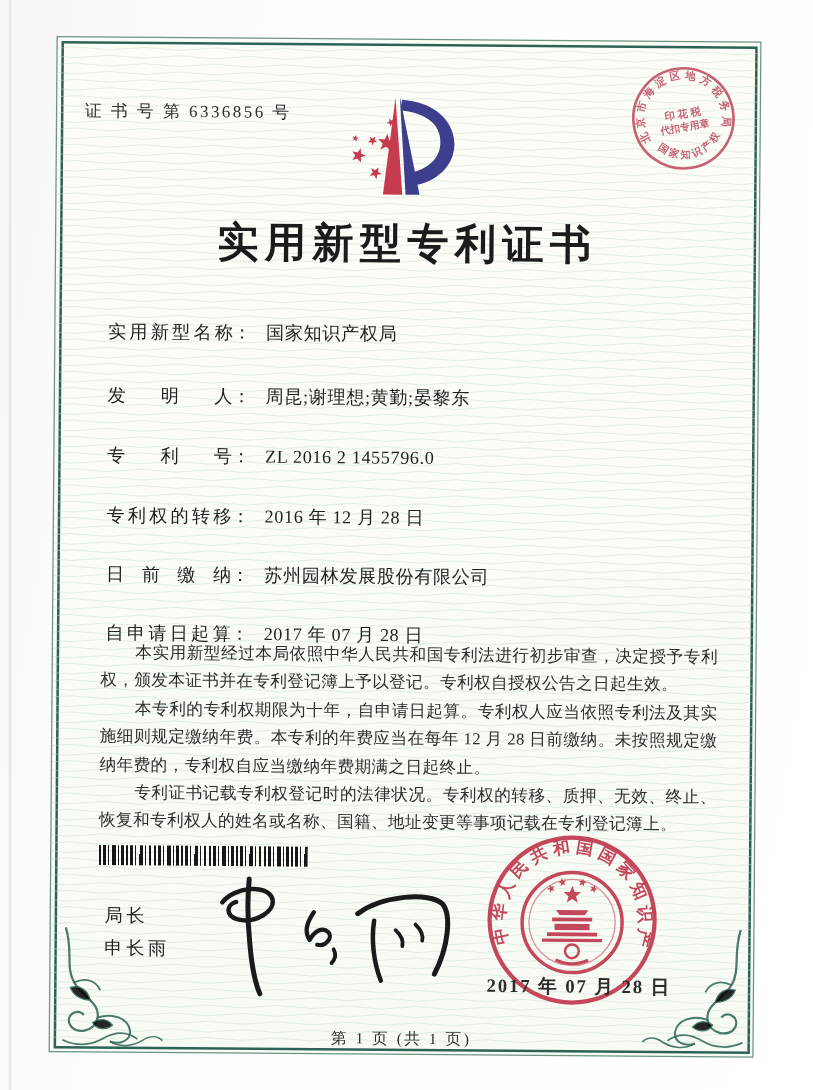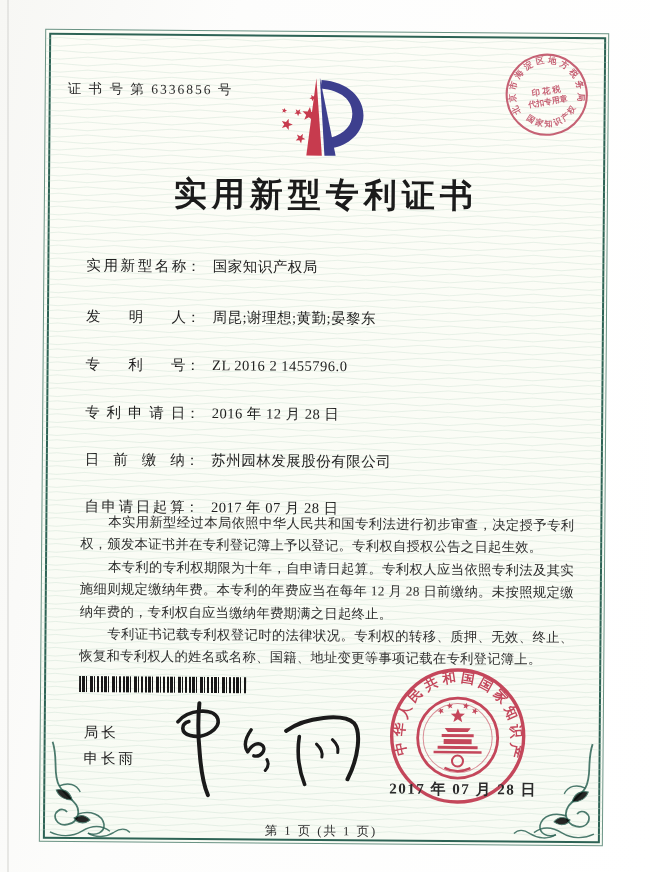--- a/index.html
+++ b/index.html
@@ -32,21 +32,21 @@
   .bodytext p{margin:0;font-size:13.3px;line-height:22.4px;letter-spacing:.3px;
     text-align:justify;text-indent:2.1em;color:#2e2e2e;}
   .barcode{position:absolute;left:38px;top:646px;width:167px;height:16px;
     background:repeating-linear-gradient(90deg,
       #171717 0px,#171717 1.5px,transparent 1.5px,transparent 3px,
       #171717 3px,#171717 5.5px,transparent 5.5px,transparent 7px,
       #171717 7px,#171717 8px,transparent 8px,transparent 10.5px,
       #171717 10.5px,#171717 13.5px,transparent 13.5px,transparent 15px,
       #171717 15px,#171717 16px,transparent 16px,transparent 18px,
       #171717 18px,#171717 20px,transparent 20px,transparent 22px);}
-  .issuer{position:absolute;left:43px;top:690px;font-family:Liberation Mono, monospace;
+  .issuer{position:absolute;left:43px;top:690px;font-family:Liberation Sans, sans-serif;
     font-size:14.5px;color:#222;letter-spacing:3px;line-height:26px;font-weight:500;}
   .signature{position:absolute;left:108px;top:662px;width:232px;height:108px;transform:rotate(-2deg);}
   .signature path{fill:none;stroke:var(--ink,#1a1a1a);stroke-linecap:round;stroke-linejoin:round;}
   .main-seal{position:absolute;left:346px;top:632px;width:142px;height:142px;opacity:.93;}
   .seal-date{position:absolute;left:349px;top:747px;font-size:15px;font-weight:bold;
     letter-spacing:1.5px;color:#2b2b2b;}
   .footer{position:absolute;left:0;top:791px;width:100%;text-align:center;
     font-size:12.5px;letter-spacing:2px;color:#2c2c2c;}
   .flourish{position:absolute;width:88px;height:98px;}
   .flourish.left{left:4px;top:710px;}
@@ -223,21 +223,21 @@
   <div class="frow" style="top:226px">
     <span class="flabel">实用新型名称</span><span class="fcolon">：</span><span class="fvalue">国家知识产权局</span>
   </div>
   <div class="frow" style="top:277px">
     <span class="flabel">发明人</span><span class="fcolon">：</span><span class="fvalue">周昆;谢理想;黄勤;晏黎东</span>
   </div>
   <div class="frow" style="top:325px">
     <span class="flabel">专利号</span><span class="fcolon">：</span><span class="fvalue">ZL 2016 2 1455796.0</span>
   </div>
   <div class="frow" style="top:373px">
-    <span class="flabel">专利申请日</span><span class="fcolon">：</span><span class="fvalue">2016 年 12 月 28 日</span>
+    <span class="flabel">专利权的转移</span><span class="fcolon">：</span><span class="fvalue">2016 年 12 月 28 日</span>
   </div>
   <div class="frow" style="top:420px">
     <span class="flabel">日前缴纳</span><span class="fcolon">：</span><span class="fvalue">苏州园林发展股份有限公司</span>
   </div>
   <div class="frow" style="top:467px">
     <span class="flabel">自申请日起算</span><span class="fcolon">：</span><span class="fvalue">2017 年 07 月 28 日</span>
   </div>
 
   <div class="bodytext">
     <p>本实用新型经过本局依照中华人民共和国专利法进行初步审查，决定授予专利权，颁发本证书并在专利登记簿上予以登记。专利权自授权公告之日起生效。</p>

